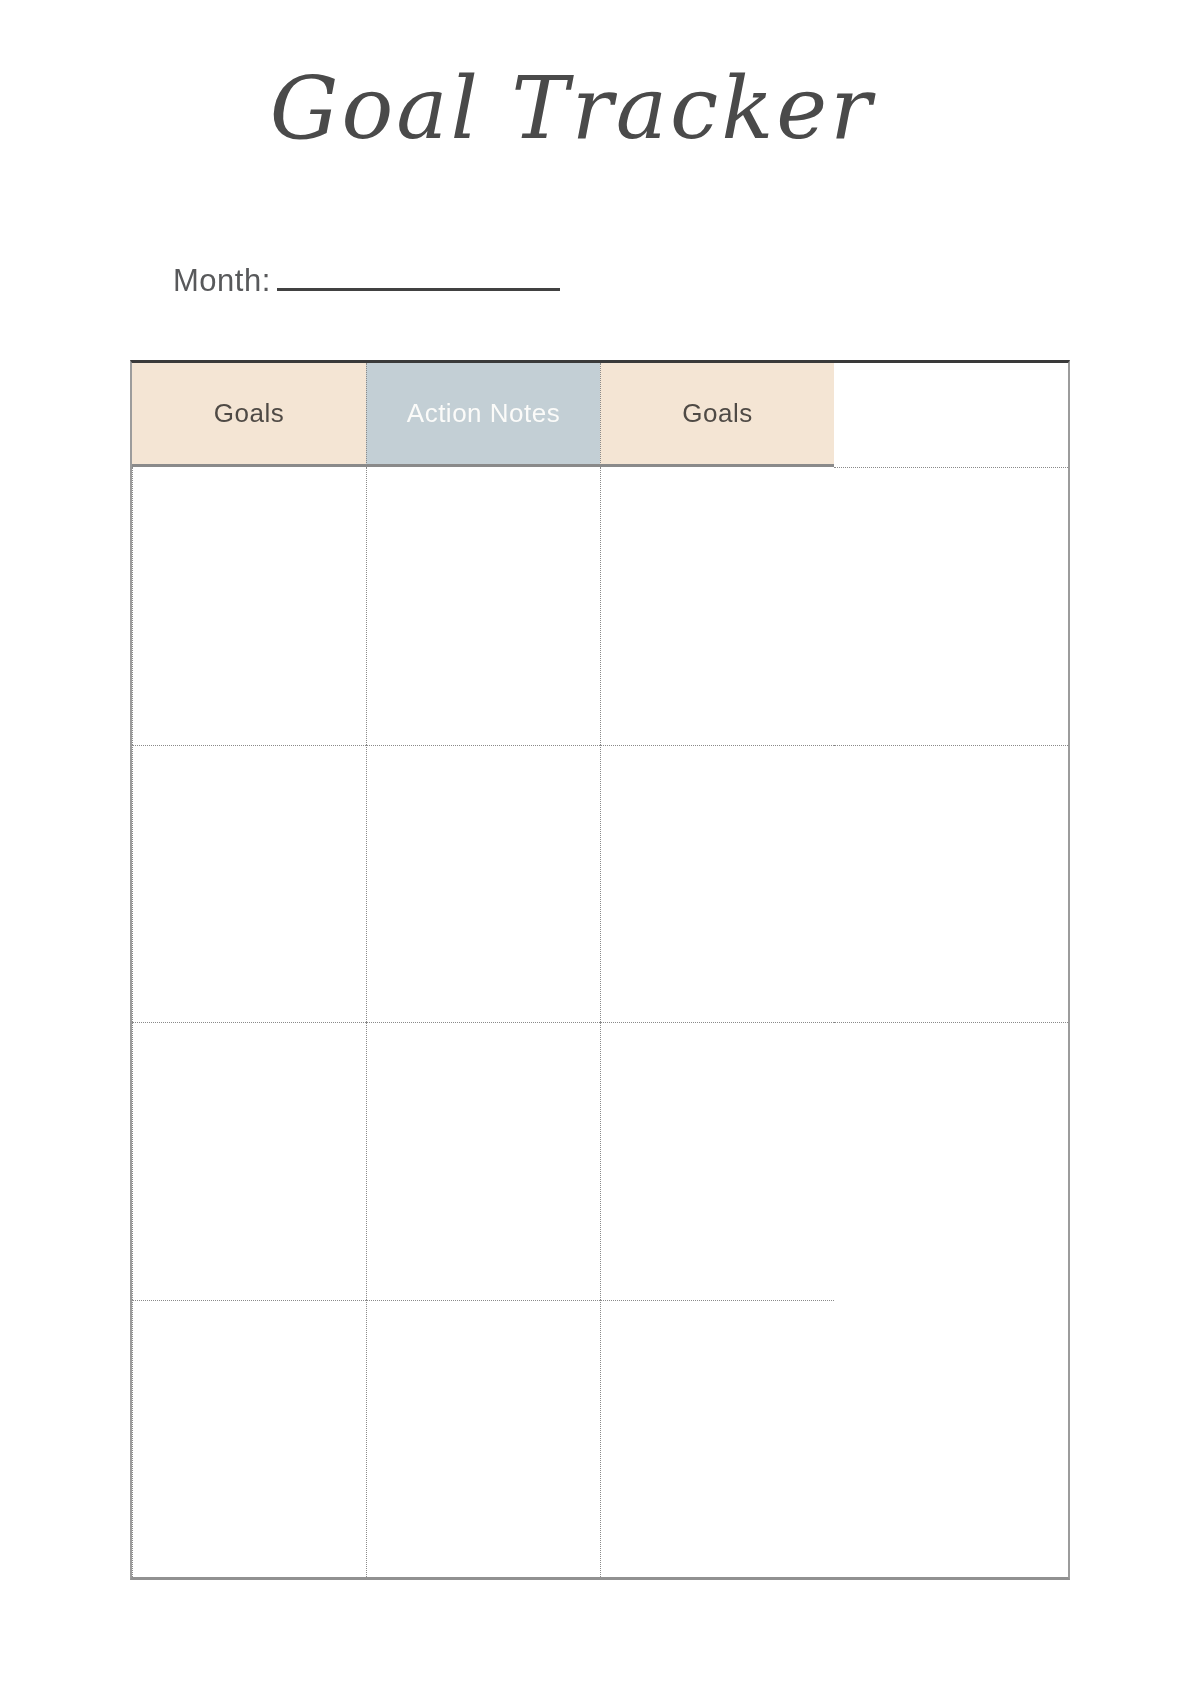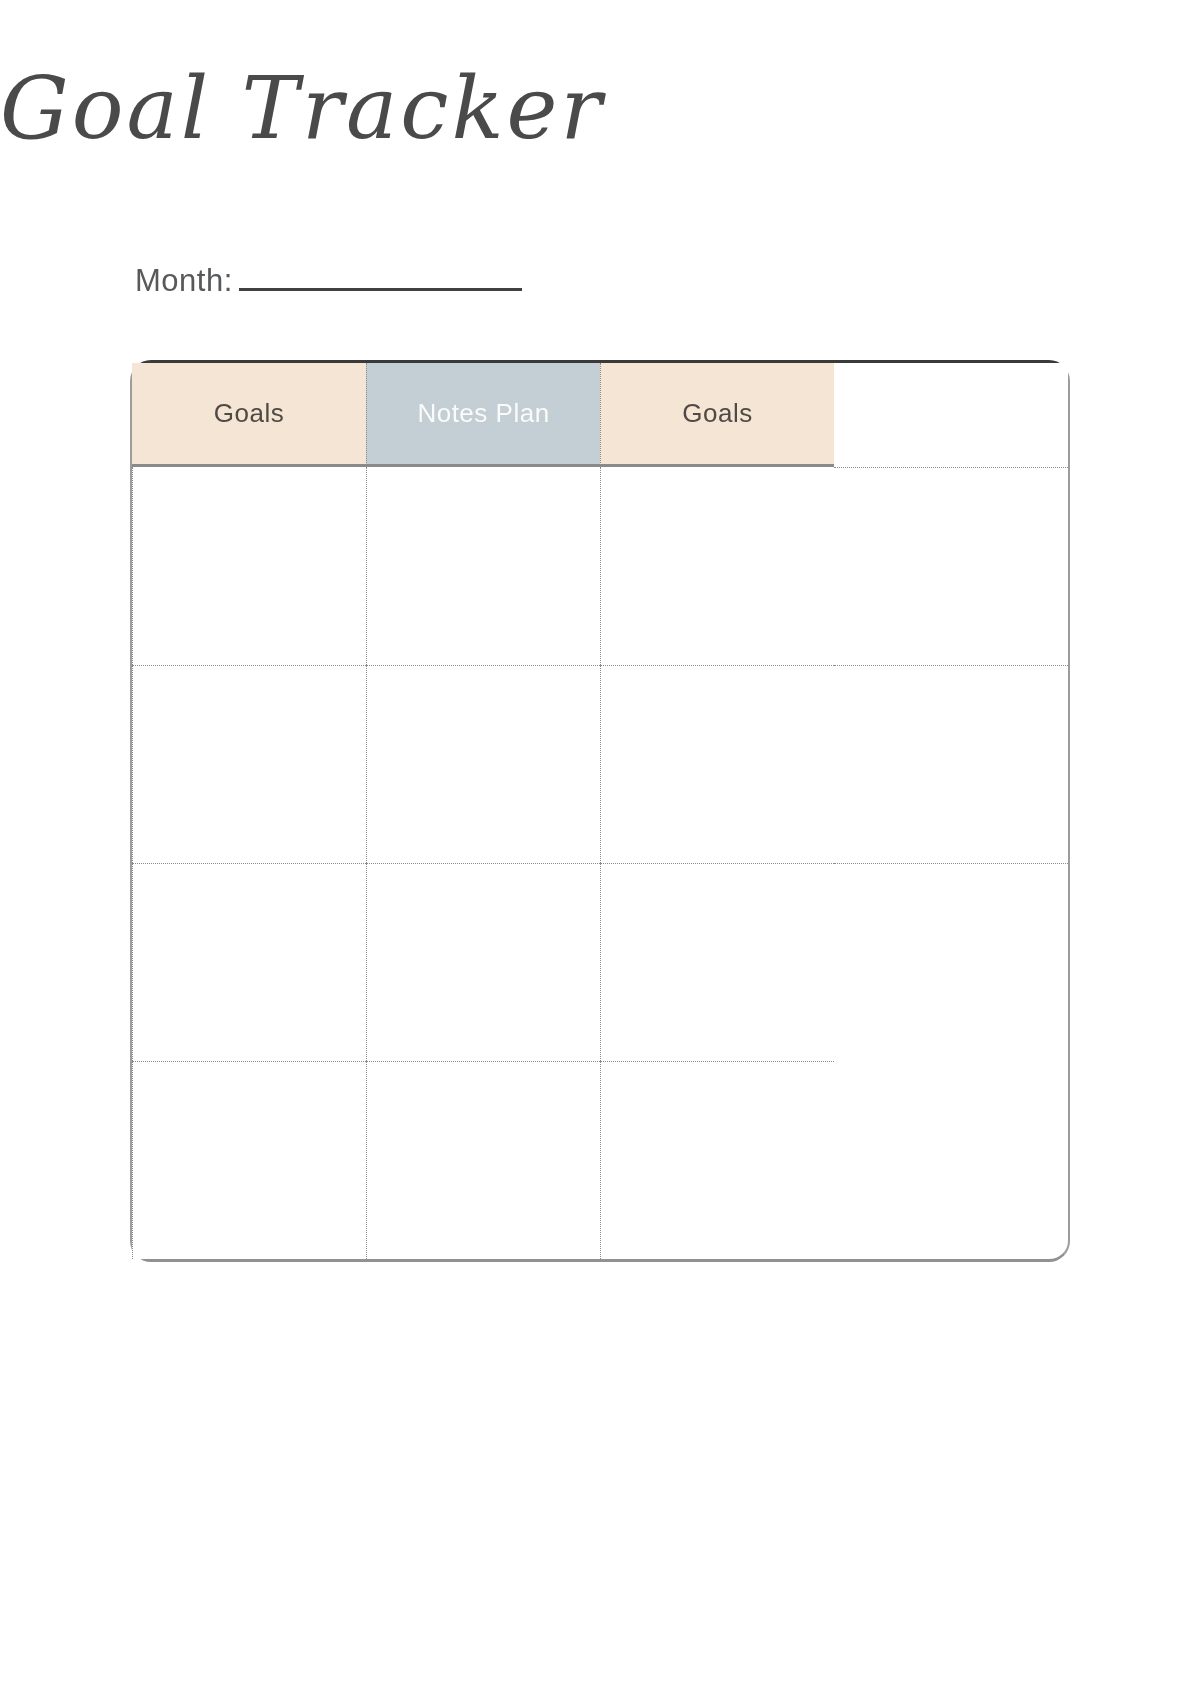--- a/index.html
+++ b/index.html
@@ -15,63 +15,63 @@
     overflow: hidden;
     font-family: "Liberation Sans", sans-serif;
   }
 
   
   .title {
     position: absolute;
     top: 58px;
     left: 0;
     width: 1144px;
+    text-align: center;
     font-family: "DejaVu Serif", serif;
     font-style: italic;
     font-weight: normal;
     font-size: 86px;
     letter-spacing: 3px;
     color: #4a4a4a;
   }
 
   
   .month-line {
     position: absolute;
     top: 258px;
     left: 135px;
     font-size: 31px;
     color: #58595b;
     letter-spacing: 0.5px;
   }
-  .month-label { display: inline-block; }
+  .month-label { display: inline-block; margin-left: 38px; }
   .month-blank {
     display: inline-block;
     width: 283px;
     height: 30px;
     margin-left: 6px;
     border-bottom: 3px solid #414141;
     vertical-align: baseline;
   }
 
   
   .tracker-table {
     position: absolute;
     left: 130px;
     top: 360px;
     width: 940px;
-    height: 902px;
+    height: 1220px;
     box-sizing: border-box;
     border-top: 3px solid #3a3a3a;
     border-left: 2px solid #9c9c9c;
     border-right: 2px solid #9c9c9c;
     border-bottom: 3px solid #919191;
     display: grid;
     grid-template-columns: repeat(4, 1fr);
     grid-template-rows: 104px repeat(4, 1fr);
-    border-radius: 21px;
   }
   .th {
     display: flex;
     align-items: center;
     justify-content: center;
     font-size: 26px;
     letter-spacing: 0.5px;
     border-bottom: 3px solid #8a8a8a;
     box-sizing: border-box;
   }
@@ -93,21 +93,21 @@
 
   <div class="title">Goal Tracker</div>
 
   <div class="month-line">
     <span class="month-label">Month:</span><span class="month-blank"></span>
   </div>
 
   <div class="tracker-table">
 
     <div class="th peach">Goals</div>
-    <div class="th blue divided">Notes Plan</div>
+    <div class="th blue divided">Action Notes</div>
     <div class="th peach divided">Goals</div>
 
     <div class="td"></div>
     <div class="td divided"></div>
     <div class="td divided"></div>
     <div class="td divided"></div>
 
     <div class="td rowline"></div>
     <div class="td rowline divided"></div>
     <div class="td rowline divided"></div>

